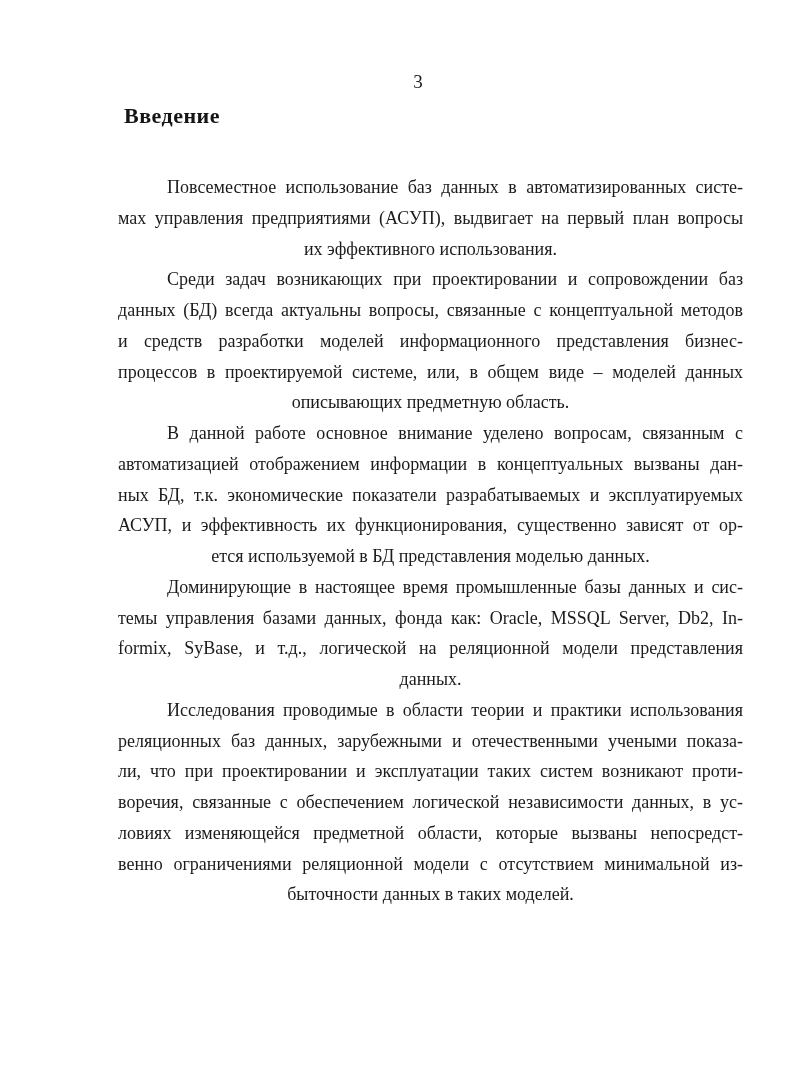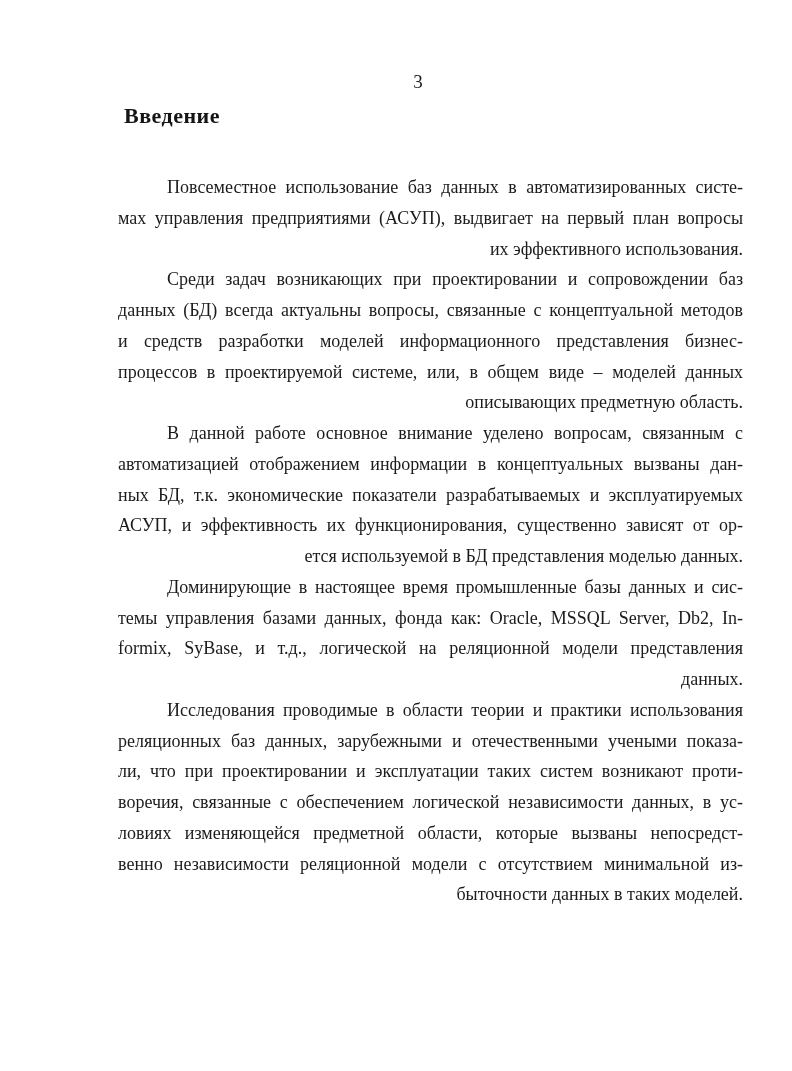--- a/index.html
+++ b/index.html
@@ -43,21 +43,21 @@
     left: 106px;
     width: 625px;
     font-size: 18px;
     color: #1b1b1b;
     margin-left: 12px;
   }
   .line {
     height: 30.75px;
     line-height: 30.75px;
     white-space: nowrap;
-    text-align: right;
+    text-align: center;
   }
   .line.just {
     white-space: normal;
     text-align: justify;
     text-align-last: justify;
   }
   .line.indent {
     padding-left: 49px;
   }
 </style>
@@ -83,16 +83,16 @@
       <div class="line">ется используемой в БД представления моделью данных.</div>
       <div class="line indent just">Доминирующие в настоящее время промышленные базы данных и сис-</div>
       <div class="line just">темы управления базами данных, фонда как: Oracle, MSSQL Server, Db2, In-</div>
       <div class="line just">formix, SyBase, и т.д., логической на реляционной модели представления</div>
       <div class="line">данных.</div>
       <div class="line indent just">Исследования проводимые в области теории и практики использования</div>
       <div class="line just">реляционных баз данных, зарубежными и отечественными учеными показа-</div>
       <div class="line just">ли, что при проектировании и эксплуатации таких систем возникают проти-</div>
       <div class="line just">воречия, связанные с обеспечением логической независимости данных, в ус-</div>
       <div class="line just">ловиях изменяющейся предметной области, которые вызваны непосредст-</div>
-      <div class="line just">венно независимости реляционной модели с отсутствием минимальной из-</div>
+      <div class="line just">венно ограничениями реляционной модели с отсутствием минимальной из-</div>
       <div class="line">быточности данных в таких моделей.</div>
     </div>
 </div>
 
 </body></html>

